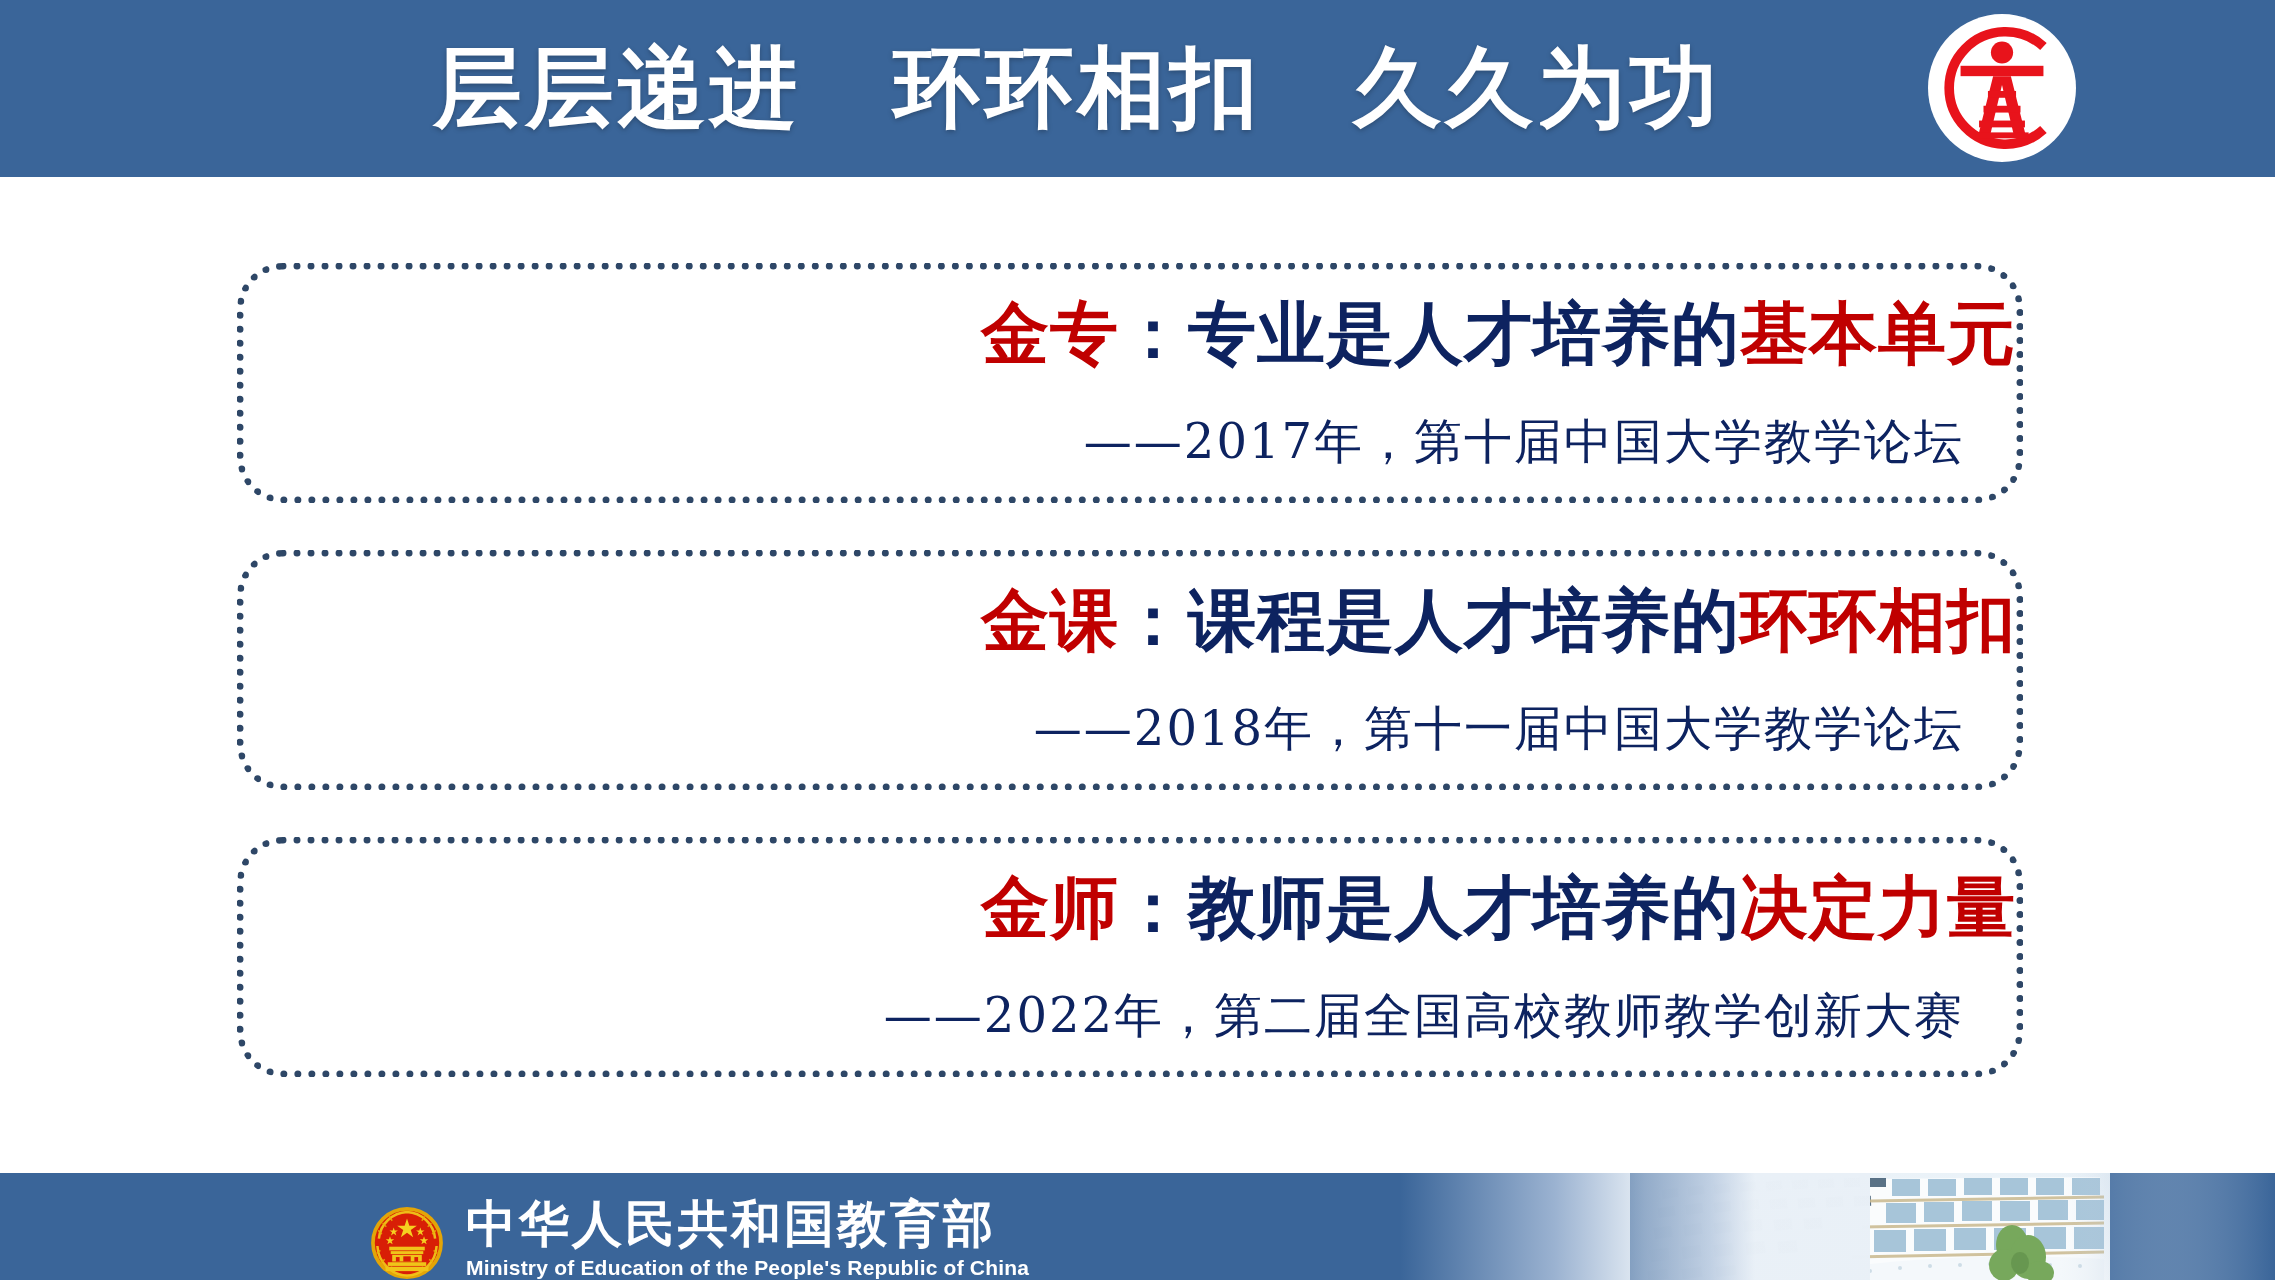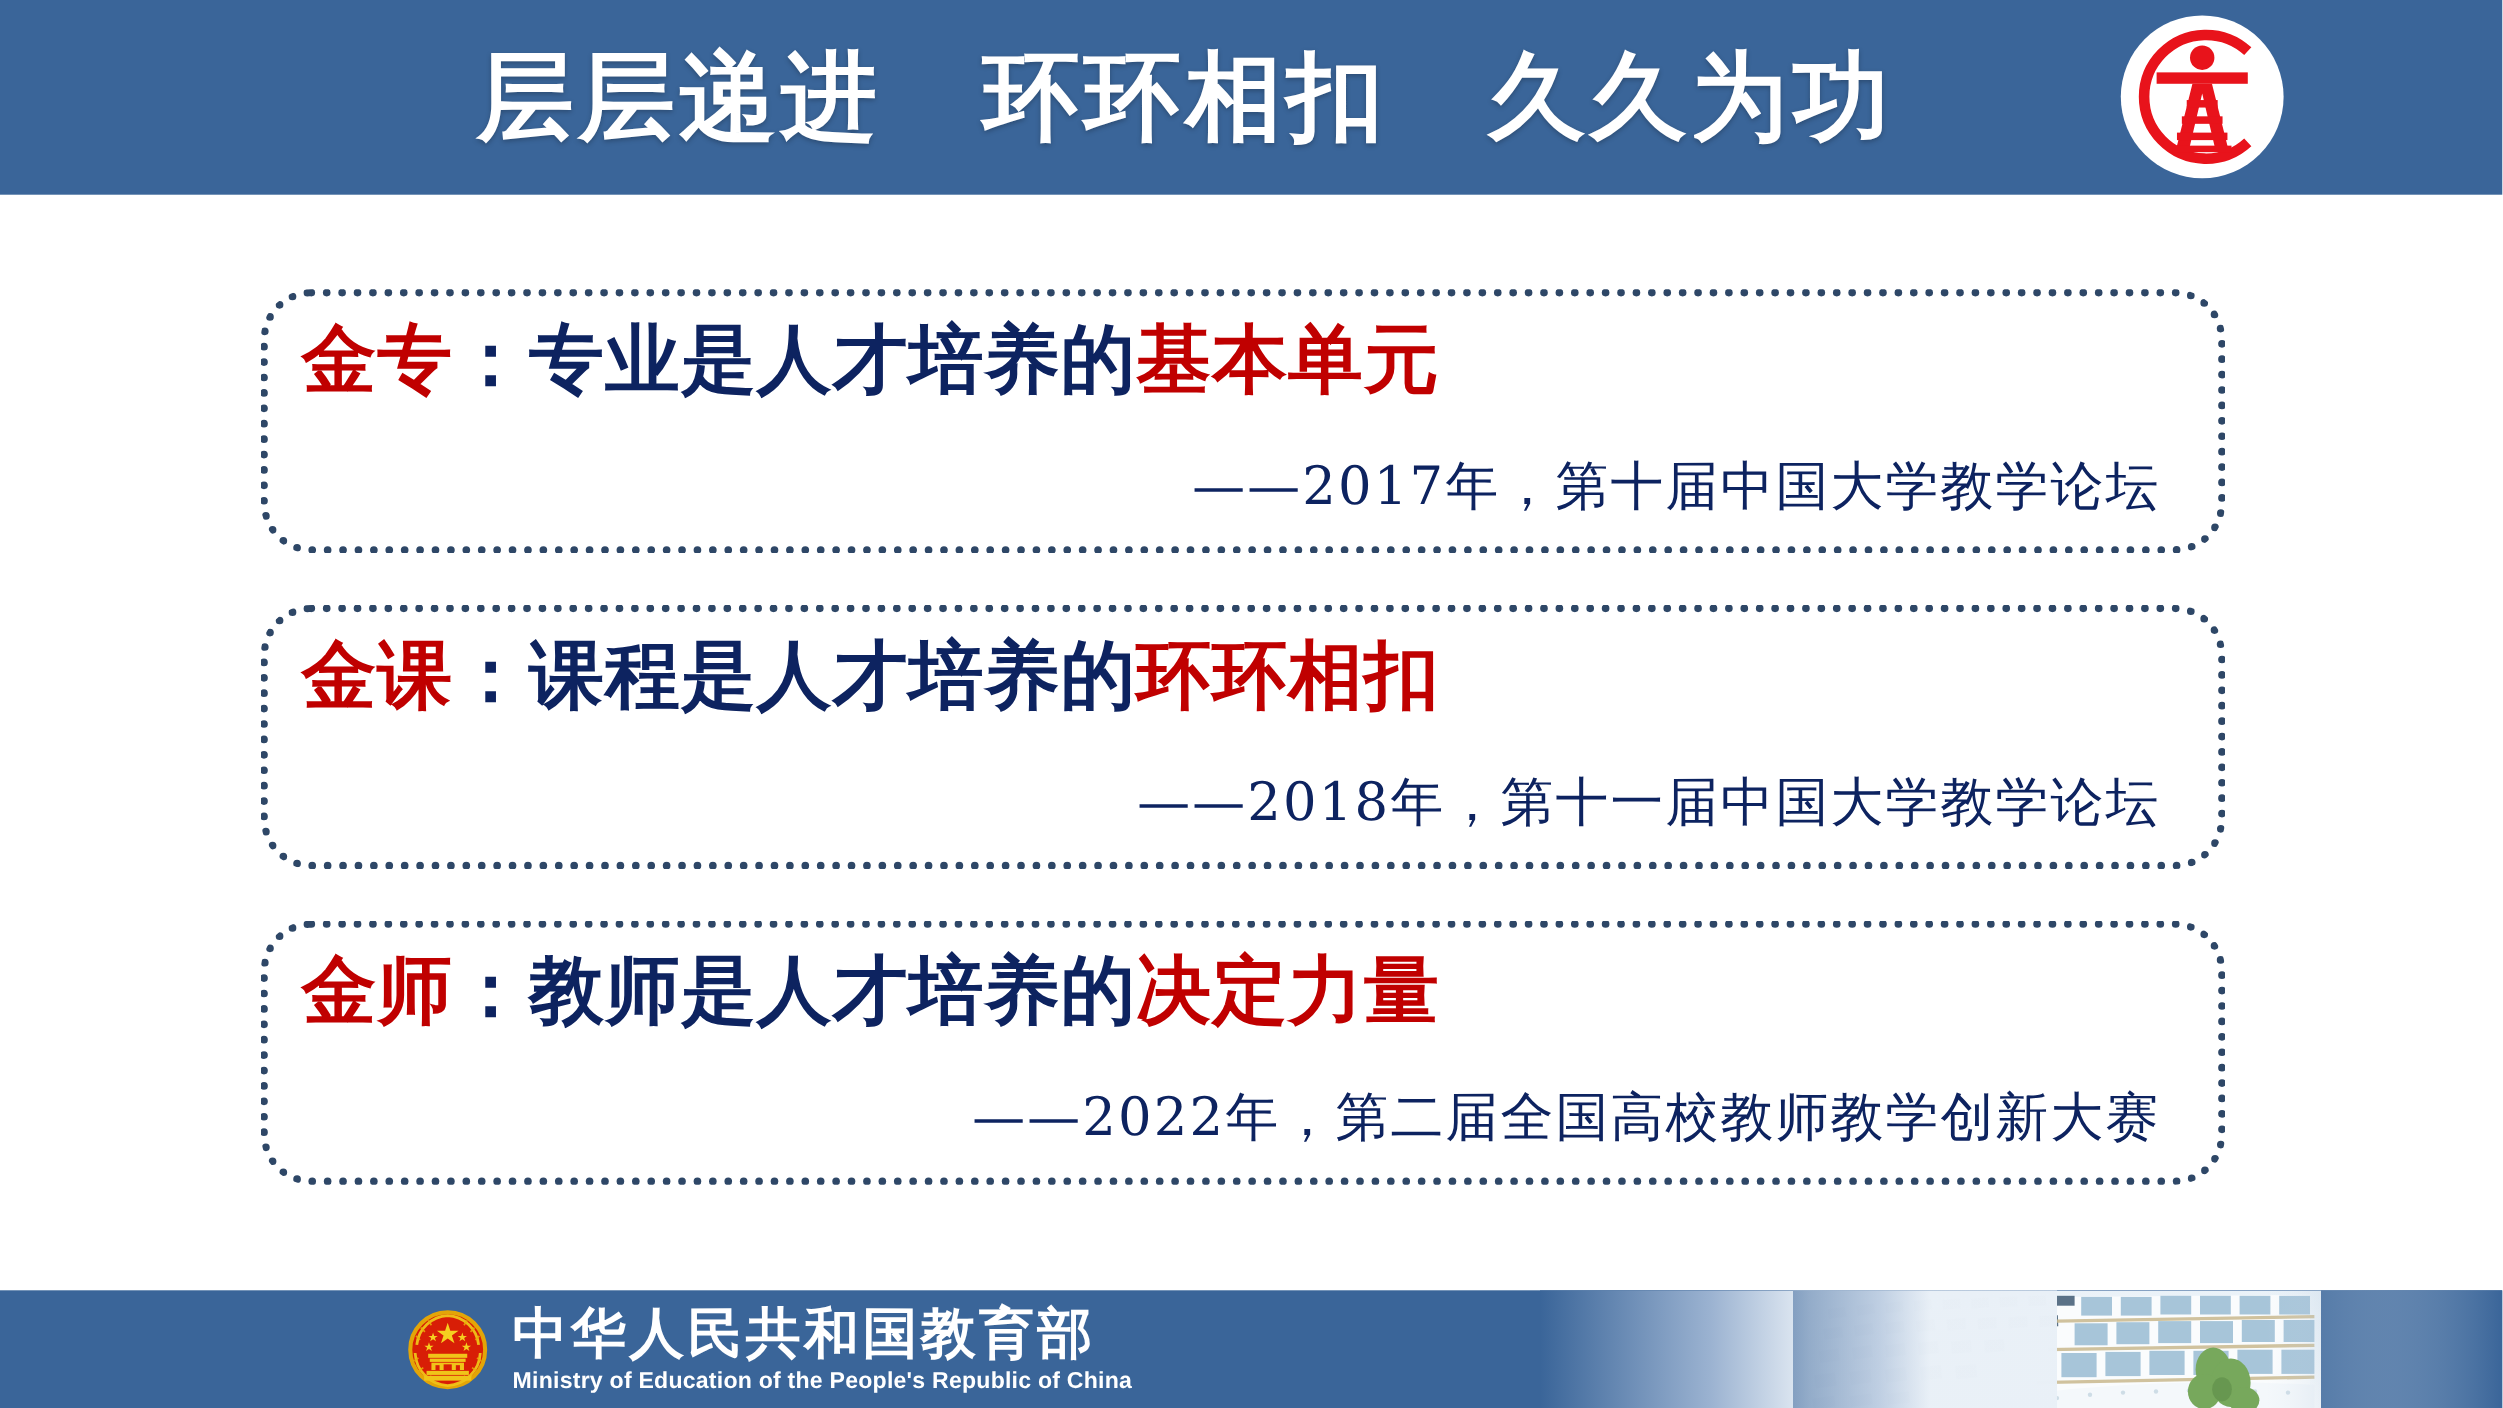--- a/index.html
+++ b/index.html
@@ -76,26 +76,26 @@
     border-radius: 46px;
     background: #ffffff;
     margin-bottom: 47px;
     padding: 0;
   }
 
   .card-headline {
     position: absolute;
     left: 0; right: 0;
     top: 24px;
-    text-align: left;
+    text-align: right;
     font-size: 68px;
     font-weight: bold;
     line-height: 1.15;
     white-space: nowrap;
-    font-family: Liberation Mono, monospace;
+    font-family: Liberation Sans, sans-serif;
     letter-spacing: 1px;
     padding-left: 30px;
   }
 
   .hl-red   { color: #C00000; }
   .hl-navy  { color: #0D2360; }
 
   .card-citation {
     position: absolute;
     right: 52px;
@@ -118,21 +118,21 @@
     background: #3A6599;
     overflow: hidden;
   }
 
   .footer-left {
     position: absolute;
     left: 370px;
     top: 0;
     height: 107px;
     display: flex;
-    align-items: center;
+    align-items: flex-end;
     gap: 22px;
   }
 
   .emblem { width: 74px; height: 74px; display: block; flex: 0 0 auto; }
 
   .footer-text-block { display: flex; flex-direction: column; justify-content: center; }
 
   .footer-cn {
     color: #ffffff;
     font-size: 50px;

